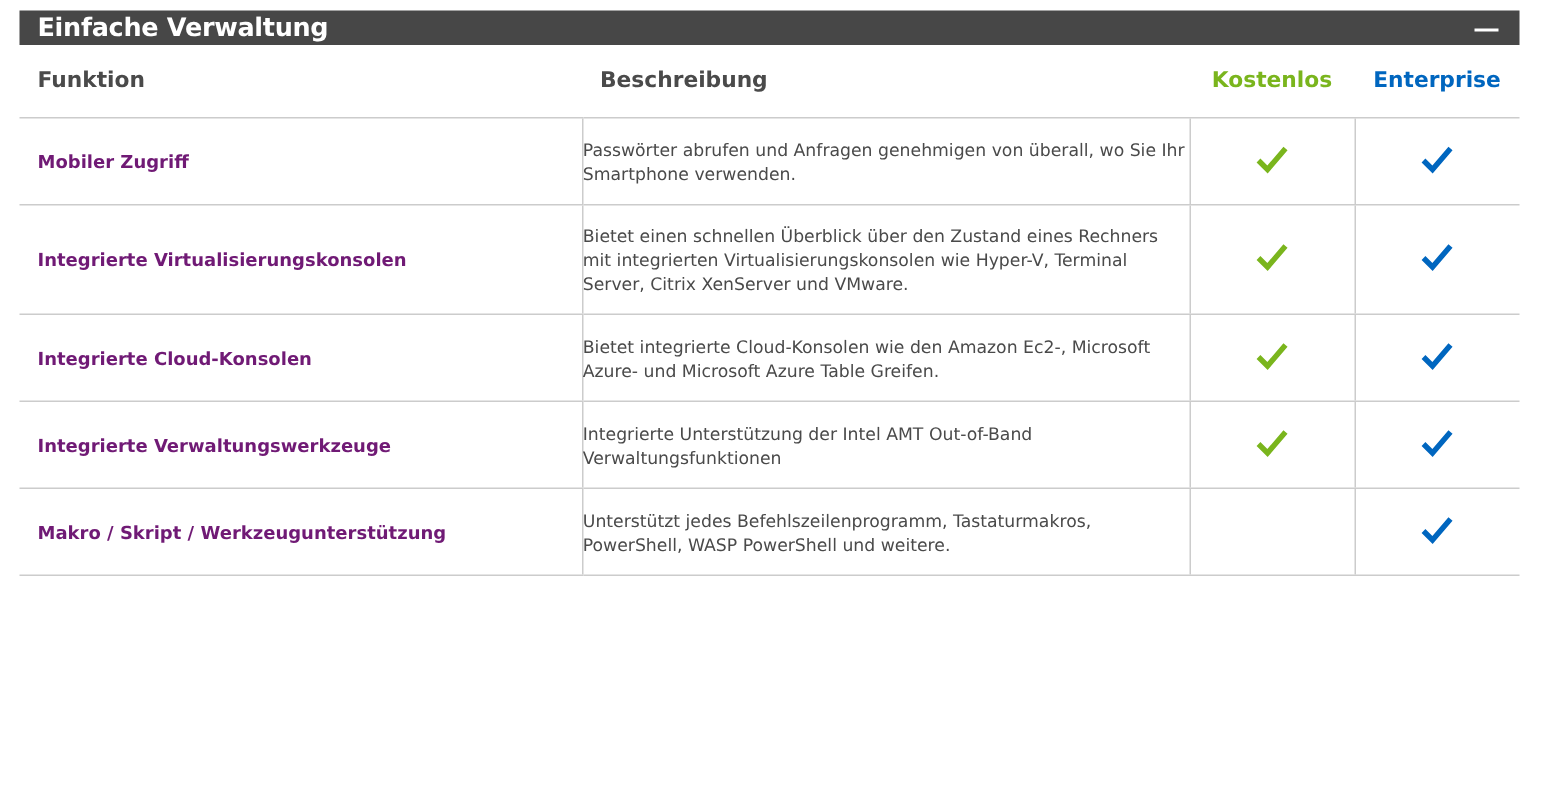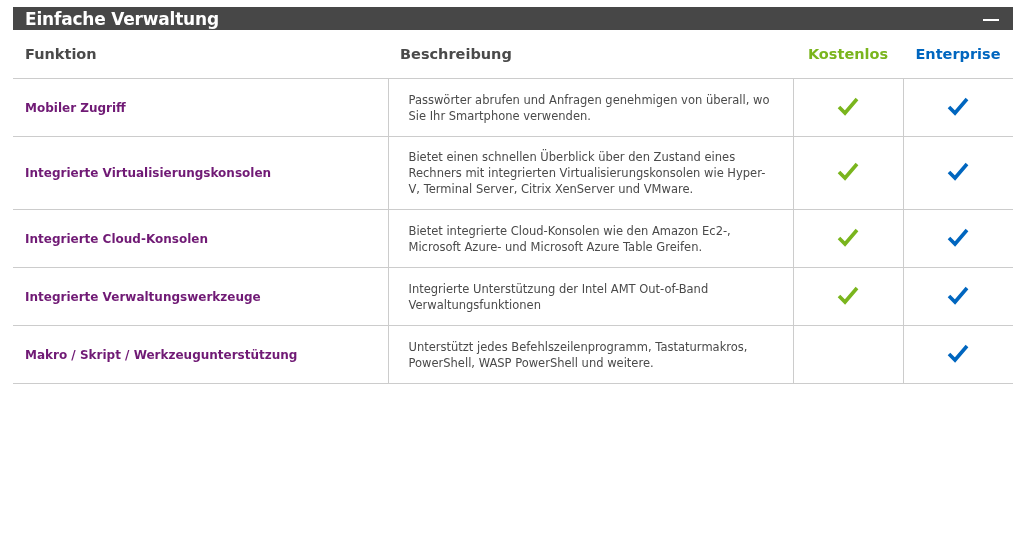--- a/index.html
+++ b/index.html
@@ -19,21 +19,21 @@
   thead th {
     height: 45px; text-align: left; font-size: 14.5px; font-weight: bold; color: #4a4a4a;
     padding: 16px 12px; border-bottom: 1px solid #cccccc; vertical-align: middle;
   }
   thead th.col-desc { padding-left: 12px; }
   thead th.col-free { text-align: center; color: #7ab51d; }
   thead th.col-ent { text-align: center; color: #0066bf; }
   tbody td { border-bottom: 1px solid #cccccc; vertical-align: middle; }
   tbody td + td { border-left: 1px solid #cccccc; }
   td.feature { padding: 0 12px; font-size: 12px; font-weight: bold; color: #701a75; }
-  td.desc { padding: 8px 20px; font-size: 11.5px; line-height: 16px; color: #4a4a4a; }
+  td.desc { padding: 8px 0; font-size: 11.5px; line-height: 16px; color: #4a4a4a; }
   td.check { text-align: center; }
   .check-icon { display: inline-block; width: 22px; height: 20px; }
   tr.r-2line { height: 58px; }
   tr.r-3line { height: 73px; }
 </style>
 </head>
 <body>
 
 <div class="panel">
   <div class="panel-header">

